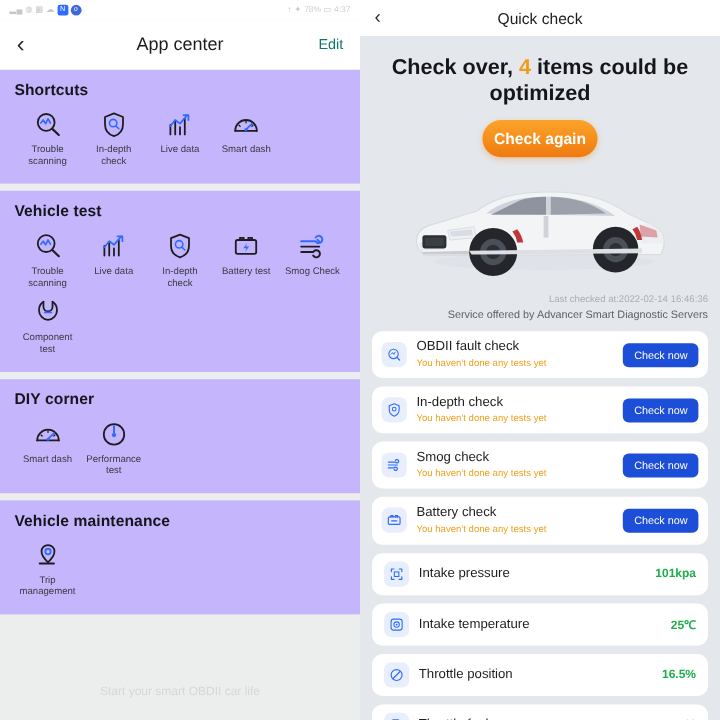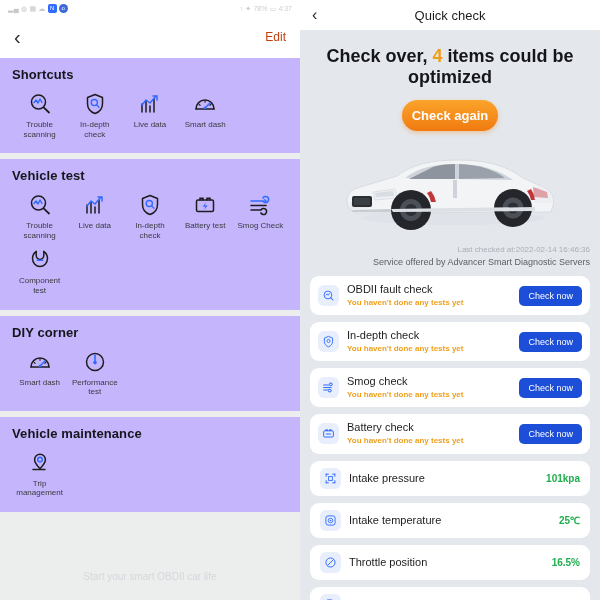--- a/index.html
+++ b/index.html
@@ -45,21 +45,21 @@
   .nav-back {
     font-size: 20px; color: #2b2b2b; line-height: 1;
     width: 22px; font-weight: 300;
   }
   .nav-title {
     position: absolute; left: 0; right: 0; text-align: center;
     font-size: 15px; color: #1d1d1f; font-weight: 400;
     pointer-events: none;
   }
   .nav-edit {
-    margin-left: auto; font-size: 12px; color: #c2410c;
+    margin-left: auto; font-size: 12px; color: #0f766e;
     z-index: 2;
   }
 
   .section {
     background: #c4b5fd; padding: 9px 12px 10px 12px;
     margin-bottom: 6px;
   }
   .section-title {
     font-size: 13px; font-weight: bold; color: #16161a;
     margin-bottom: 6px; letter-spacing: .1px;
@@ -130,21 +130,21 @@
     padding: 7px 8px; margin-bottom: 7px;
     min-height: 36px;
   }
   .card-ico {
     width: 21px; height: 21px; border-radius: 6px;
     background: #e8eefc; display: flex; align-items: center; justify-content: center;
     flex: 0 0 21px; margin-right: 8px;
   }
   .card-txt { flex: 1 1 auto; min-width: 0; }
   .card-title { font-size: 11px; color: #1d1d1f; line-height: 1.25; }
-  .card-sub { font-size: 8px; color: #f0a01c; line-height: 1.3; margin-top: 1px; font-weight: bold; }
+  .card-sub { font-size: 8px; color: #f0a01c; line-height: 1.3; margin-top: 1px; }
   .btn-check-now {
     border: none; border-radius: 5px;
     background: #1d4ed8; color: #ffffff;
     font-size: 9px; padding: 5px 9px;
     font-family: "Liberation Sans", sans-serif;
     cursor: pointer; white-space: nowrap;
   }
   .row-card {
     background: #ffffff; border-radius: 9px;
     display: flex; align-items: center;
@@ -173,20 +173,21 @@
         <span class="sb-ico">↑</span>
         <span class="sb-ico">✦</span>
         <span class="sb-text">78%</span>
         <span class="sb-ico">▭</span>
         <span class="sb-text">4:37</span>
       </div>
     </div>
 
     <div class="nav-bar">
       <span class="nav-back">‹</span>
+      <span class="nav-title">App center</span>
       <span class="nav-edit">Edit</span>
     </div>
 
     <div id="left-sections">
         <div class="section">
           <div class="section-title">Shortcuts</div>
           <div class="grid">
             <div class="grid-cell">
               <span class="ico">
                 <svg width="24" height="24" viewBox="0 0 24 24" fill="none">

